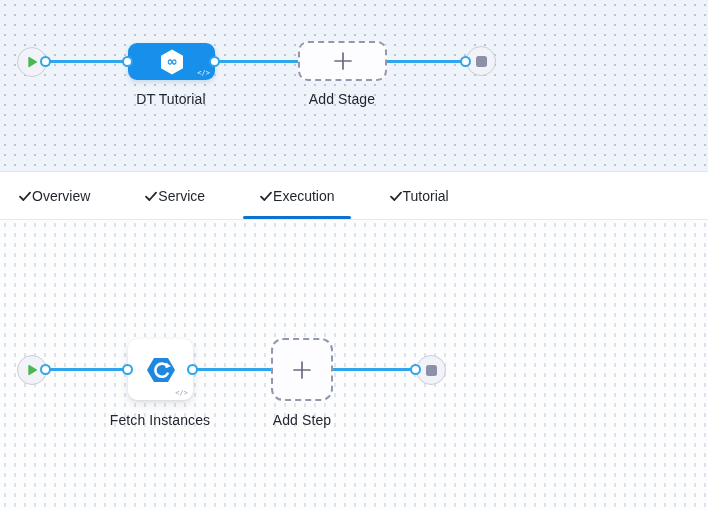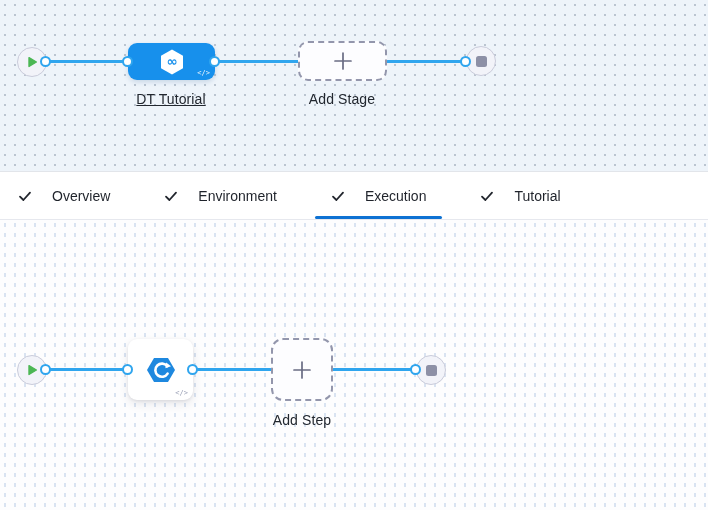--- a/index.html
+++ b/index.html
@@ -73,21 +73,21 @@
     position:absolute; width:140px; text-align:center;
     font-size:14px; font-weight:500; color:#22272F; letter-spacing:.1px;
   }
 
   
   .tabbar {
     height:48px; background:#ffffff; border-bottom:1px solid #e6e8ee;
     display:flex; align-items:stretch; padding-left:2px; gap:22px;
   }
   .tab {
-    position:relative; display:flex; align-items:center; gap:20px;
+    position:relative; display:flex; align-items:center; gap:0;
     padding:0 16px; cursor:pointer;
   }
   .tab .tab-label { font-size:14px; font-weight:500; color:#1f232b; }
   .tab .underline {
     position:absolute; left:0; right:0; bottom:0; height:3px;
     background:#0E72D3; border-radius:2px;
   }
 </style>
 </head>
 <body>
@@ -113,21 +113,21 @@
       <span style="display:flex;">
         <svg width="28" height="28" viewBox="0 0 28 28">
           <polygon points="14,1.5 25,7.8 25,20.2 14,26.5 3,20.2 3,7.8" fill="#ffffff"></polygon>
           <text x="14" y="18.3" text-anchor="middle" font-size="13.5" font-weight="bold" fill="#1790EC" font-family="DejaVu Sans, sans-serif">∞</text>
         </svg>
       </span>
       <span class="code-badge on-blue">&lt;/&gt;</span>
     </div>
     <div class="port" style="left:122px; top:56px;"></div>
     <div class="port" style="left:209px; top:56px;"></div>
-    <div class="node-label" style="left:101px; top:91px;text-decoration:underline;">DT Tutorial</div>
+    <div class="node-label" style="left:101px; top:91px;">DT Tutorial</div>
 
     <div class="add-box add-stage">
       <span style="display:flex;">
         <svg width="20" height="20" viewBox="0 0 20 20">
             <path d="M10 2 V18 M2 10 H18" stroke="#696c84" stroke-width="1.7" stroke-linecap="round"></path>
           </svg>
       </span>
     </div>
     <div class="node-label" style="left:272px; top:91px;">Add Stage</div>
 
@@ -141,29 +141,29 @@
 
     <div class="tab">
       <span style="display:flex;">
           <svg width="14" height="14" viewBox="0 0 14 14">
             <path d="M2 7.6 L5.4 11 L12 3.6" stroke="#21252d" stroke-width="1.8" fill="none" stroke-linecap="round" stroke-linejoin="round"></path>
           </svg>
         </span>
       <span class="tab-label">Overview</span>
     </div>
 
-
-    <div class="tab">
-      <span style="display:flex;">
-          <svg width="14" height="14" viewBox="0 0 14 14">
-            <path d="M2 7.6 L5.4 11 L12 3.6" stroke="#21252d" stroke-width="1.8" fill="none" stroke-linecap="round" stroke-linejoin="round"></path>
-          </svg>
-        </span>
-      <span class="tab-label">Environment</span>
-    </div>
+    <div class="tab">
+      <span style="display:flex;">
+          <svg width="14" height="14" viewBox="0 0 14 14">
+            <path d="M2 7.6 L5.4 11 L12 3.6" stroke="#21252d" stroke-width="1.8" fill="none" stroke-linecap="round" stroke-linejoin="round"></path>
+          </svg>
+        </span>
+      <span class="tab-label">Service</span>
+    </div>
+
 
     <div class="tab">
       <span style="display:flex;">
           <svg width="14" height="14" viewBox="0 0 14 14">
             <path d="M2 7.6 L5.4 11 L12 3.6" stroke="#21252d" stroke-width="1.8" fill="none" stroke-linecap="round" stroke-linejoin="round"></path>
           </svg>
         </span>
       <span class="tab-label">Execution</span>
       <span class="underline"></span>
     </div>
@@ -198,20 +198,21 @@
         <svg width="32" height="32" viewBox="0 0 32 32">
           <polygon points="2,16 9,4 23,4 30,16 23,28 9,28" fill="#1E88DF"></polygon>
           <path d="M22.2 12.2 A 6.6 6.6 0 1 0 22.6 19.6" stroke="#ffffff" stroke-width="2.6" fill="none" stroke-linecap="round"></path>
           <polygon points="21.2,8.6 26,12.2 20.4,14.2" fill="#ffffff"></polygon>
         </svg>
       </span>
       <span class="code-badge on-white">&lt;/&gt;</span>
     </div>
     <div class="port" style="left:122px; top:144px;"></div>
     <div class="port" style="left:187px; top:144px;"></div>
+    <div class="node-label" style="left:90px; top:192px;">Fetch Instances</div>
 
     <div class="add-box add-step">
       <span style="display:flex;">
         <svg width="20" height="20" viewBox="0 0 20 20">
             <path d="M10 2 V18 M2 10 H18" stroke="#696c84" stroke-width="1.7" stroke-linecap="round"></path>
           </svg>
       </span>
     </div>
     <div class="node-label" style="left:232px; top:192px;">Add Step</div>
 

